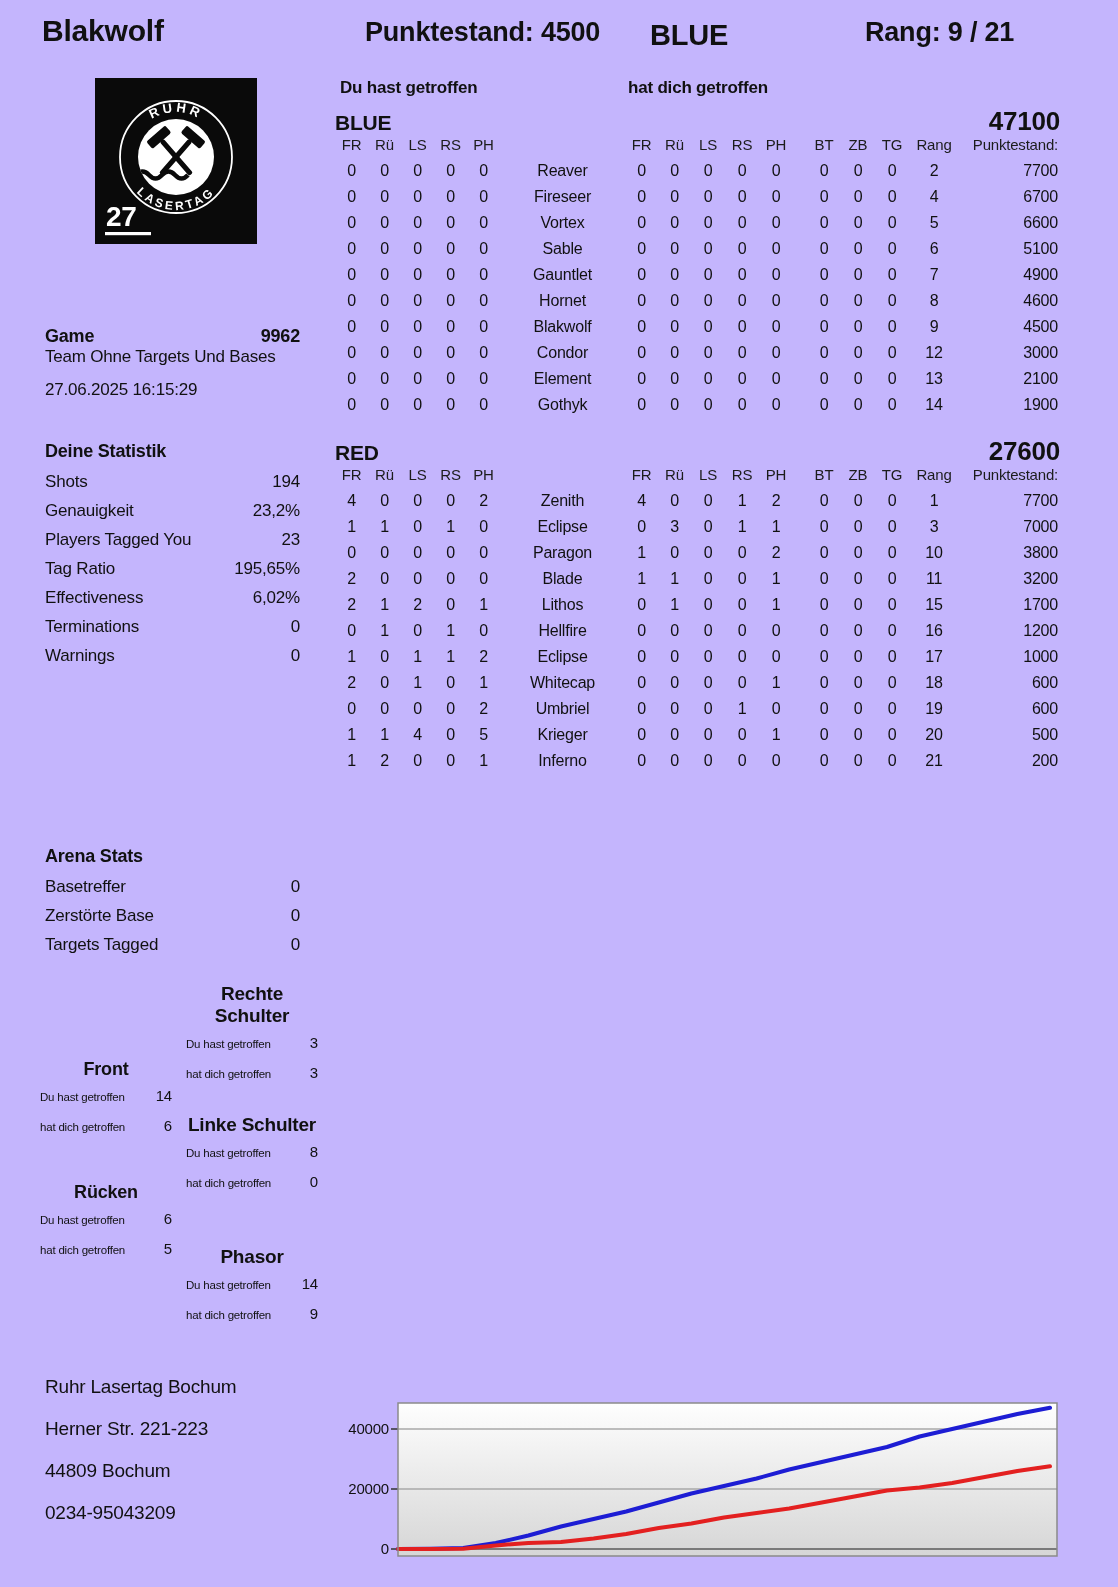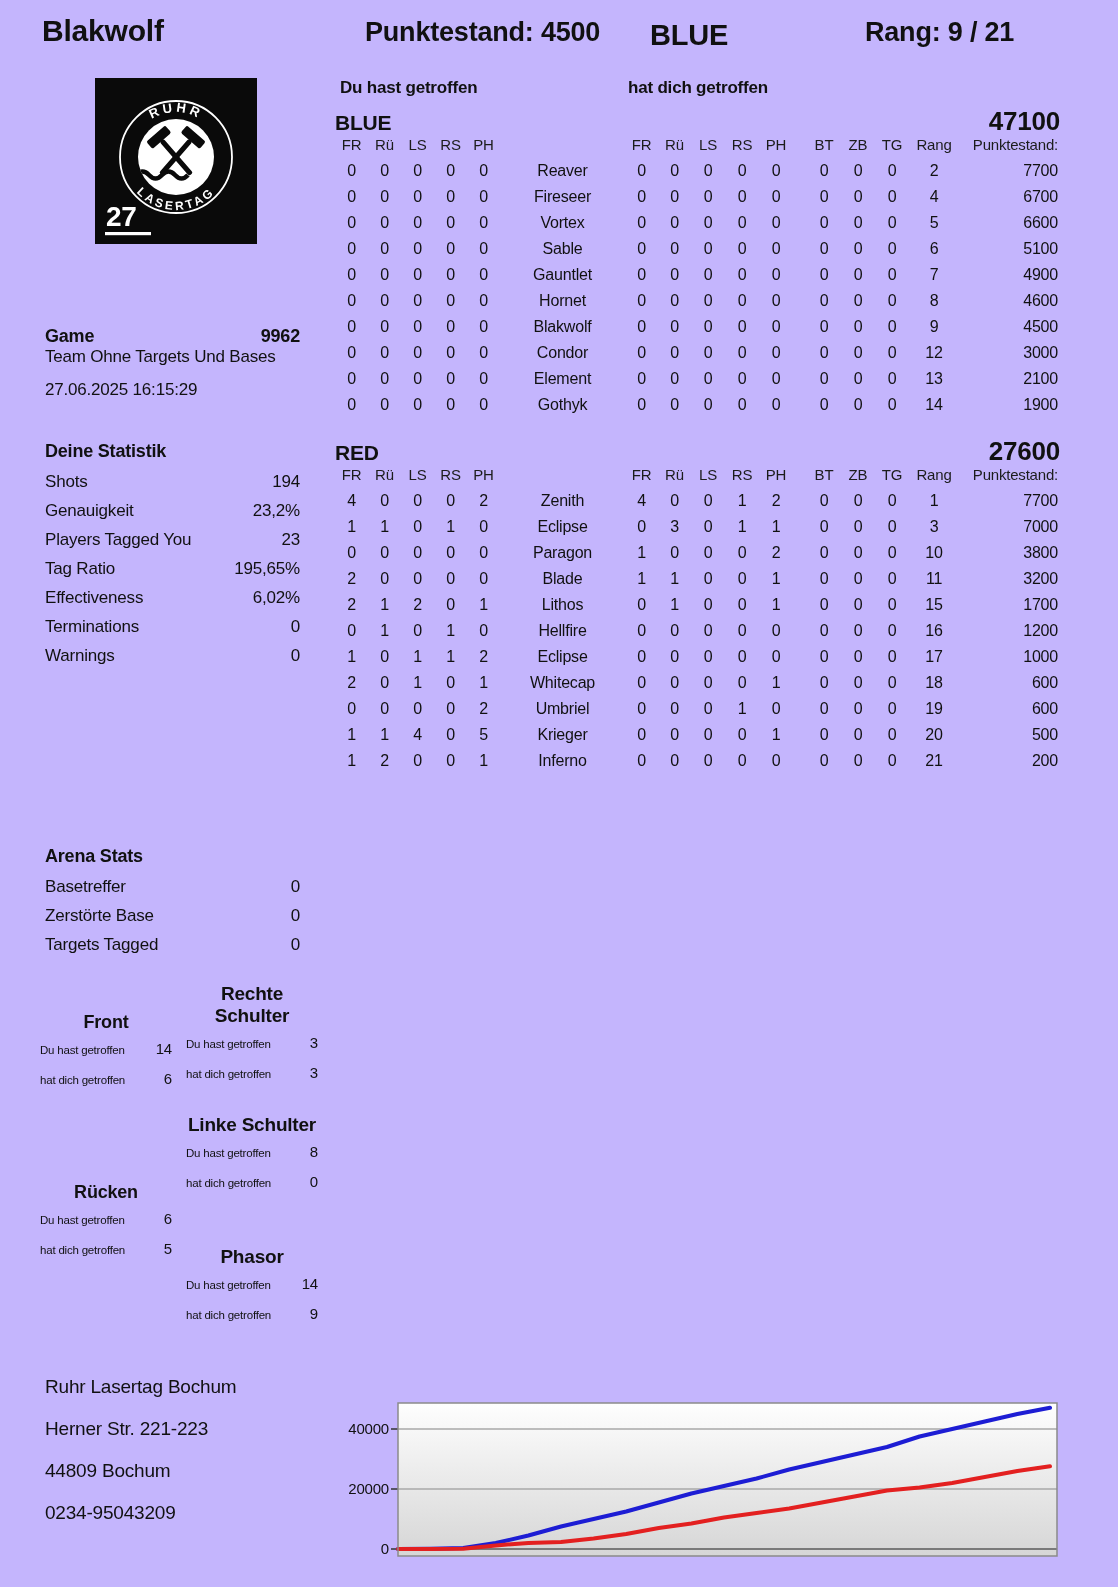--- a/index.html
+++ b/index.html
@@ -28,21 +28,21 @@
   .stat-row { display:flex; justify-content:space-between; height:29px; align-items:baseline; }
   .arena-block { top:846px; }
 
   
   .bp { position:absolute; width:132px; }
   .bp-title { font-size:19px; font-weight:bold; text-align:center; margin-bottom:7px; }
   .bp-row { display:flex; justify-content:space-between; align-items:baseline; margin-bottom:13px; }
   .bp-row .lbl { font-size:11.5px; }
   .bp-row .num { font-size:15px; }
   .bp:nth-child(1) { left:186px; top:983px;  }
-  .bp:nth-child(2) { left:40px;  top:1012px; }
+  .bp:nth-child(2) { left:40px;  top:1059px; }
   .bp:nth-child(3) { left:186px; top:1114px; }
   .bp:nth-child(4) { left:40px;  top:1182px; }
   .bp:nth-child(5) { left:186px; top:1246px; }
   .bp:nth-child(2) .bp-title, .bp:nth-child(4) .bp-title { font-size:18px; }
 
   
   .maintable { position:absolute; left:335px; top:78px; width:725px; }
   .dir-hdr { position:absolute; top:0; font-size:17px; font-weight:bold; }
   .dir-you  { left:5px; }
   .dir-them { left:293px; }

